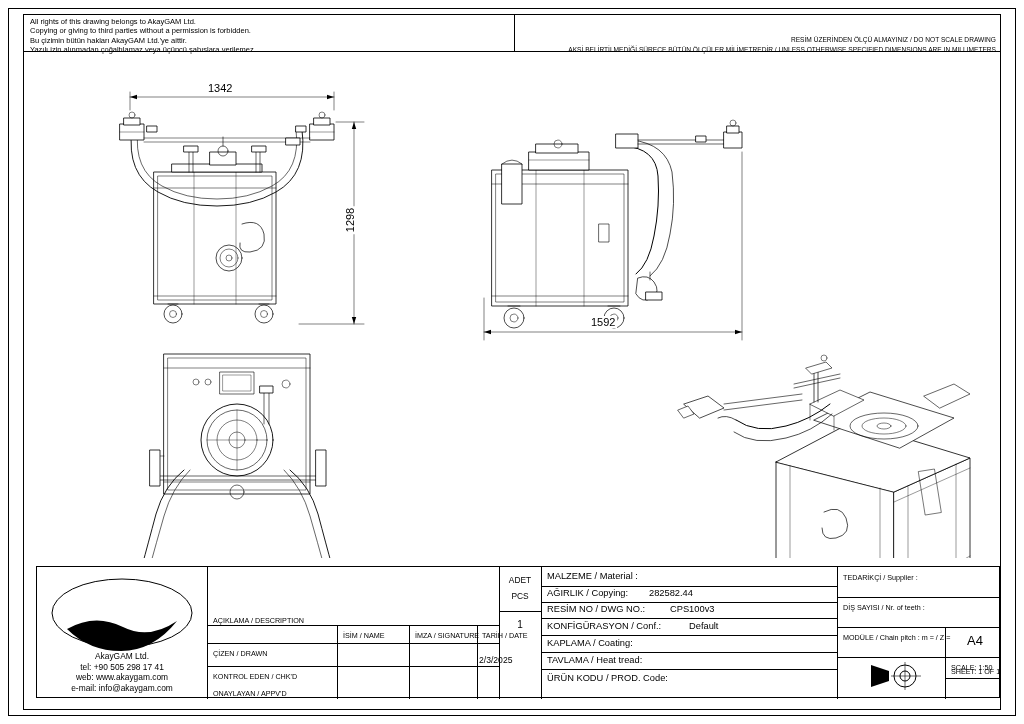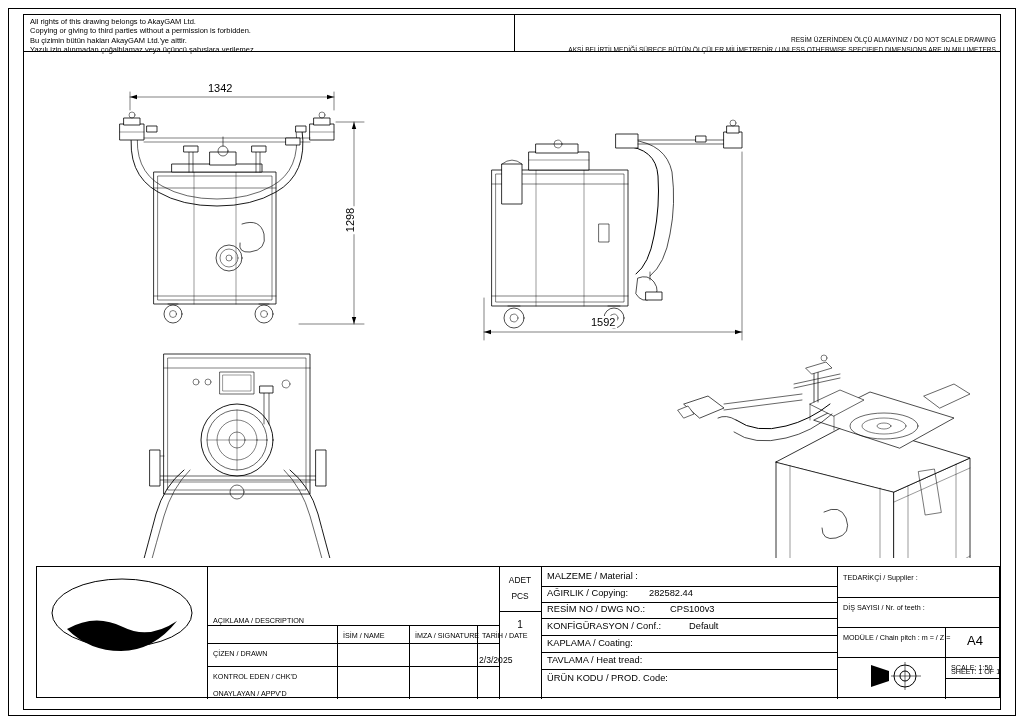--- a/index.html
+++ b/index.html
@@ -413,20 +413,26 @@
     <div class="hline" style="left:800px; top:30px; width:164px;"></div>
     <div class="hline" style="left:800px; top:60px; width:164px;"></div>
     <div class="hline" style="left:800px; top:90px; width:164px;"></div>
     <div class="hline" style="left:908px; top:111px; width:56px;"></div>
 
     <div class="logo-wrap">
       <svg width="170" height="132" viewBox="0 0 170 132" fill="none" stroke="#000" stroke-width="1">
         <ellipse cx="85" cy="46" rx="70" ry="34"></ellipse>
         <path d="M30 62 q28 -16 56 -2 q26 13 54 -6 q-24 30 -56 30 q-32 0 -54 -22 z" fill="#000" stroke="none"></path>
       </svg>
+      <div class="logo-company">
+        <div>AkayGAM Ltd.</div>
+        <div>tel: +90 505 298 17 41</div>
+        <div>web: www.akaygam.com</div>
+        <div>e-mail: info@akaygam.com</div>
+      </div>
     </div>
 
     <div class="tb-label" style="left:176px; top:5px;margin-top:44px;">AÇIKLAMA / DESCRIPTION</div>
 
     <div class="tb-label" style="left:306px; top:64px;">İSİM / NAME</div>
     <div class="tb-label" style="left:378px; top:64px;">İMZA / SIGNATURE</div>
     <div class="tb-label" style="left:445px; top:64px;">TARİH / DATE</div>
 
     <div class="tb-label" style="left:176px; top:82px;">ÇİZEN / DRAWN</div>
     <div class="tb-label" style="left:176px; top:105px;">KONTROL EDEN / CHK'D</div>

